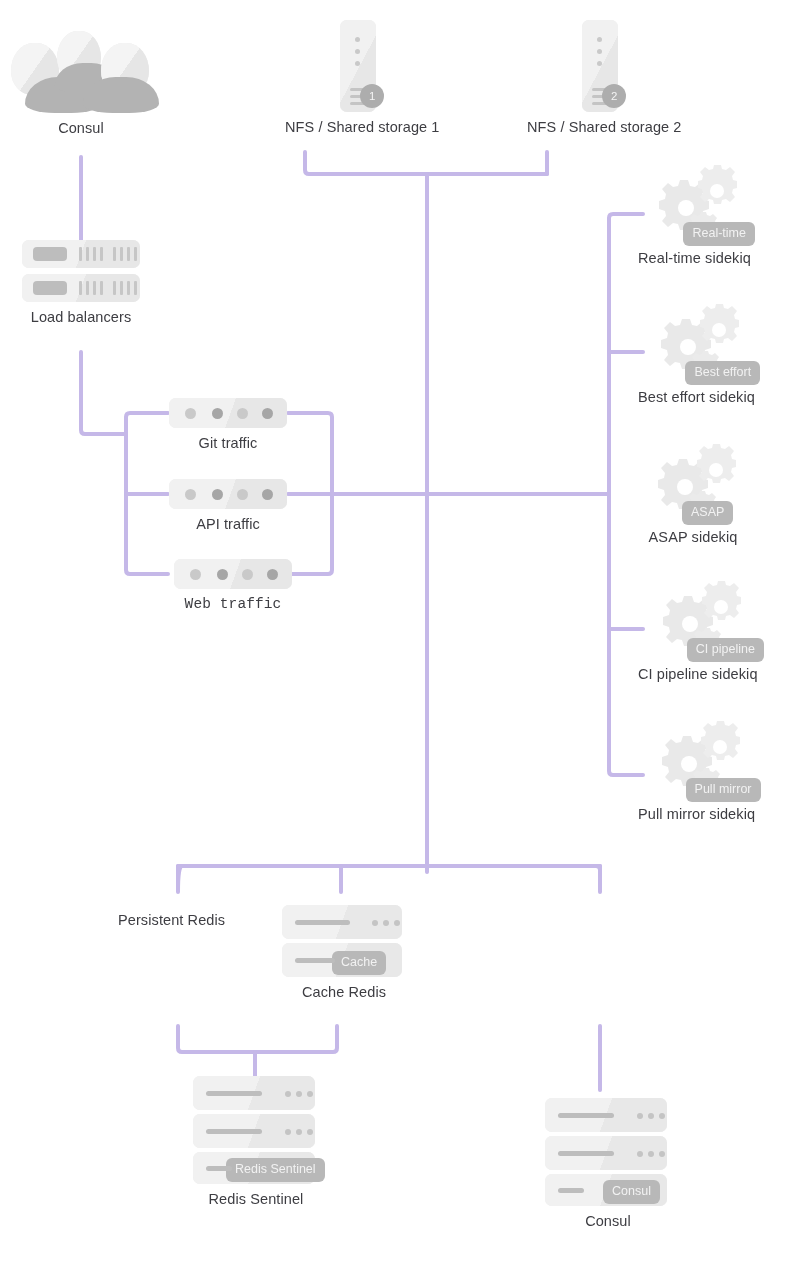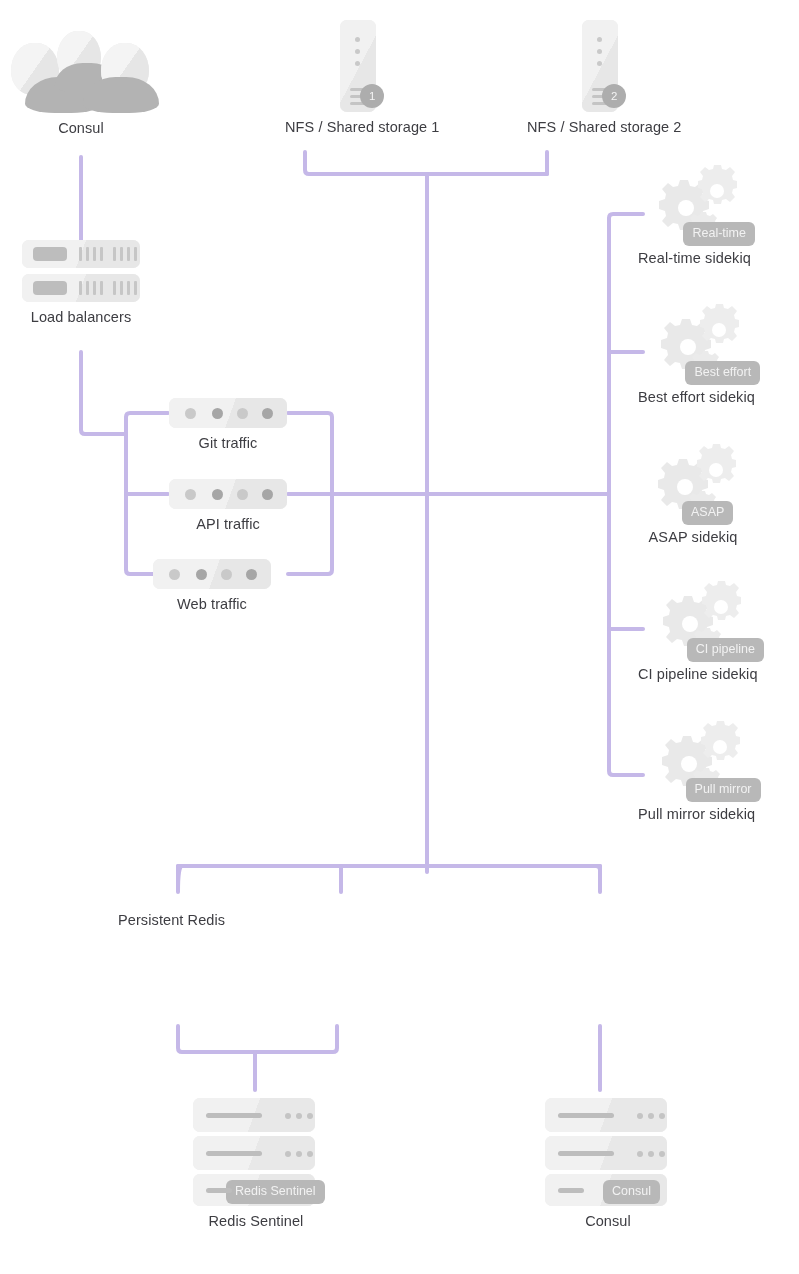--- a/index.html
+++ b/index.html
@@ -313,21 +313,21 @@
     <div class="node-art traffic">
       <div class="slab"></div>
       <div class="d" style="left:16px; background:#c9c9c9;"></div>
       <div class="d" style="left:43px; background:#a6a6a6;"></div>
       <div class="d" style="left:68px; background:#c9c9c9;"></div>
       <div class="d" style="left:93px; background:#a6a6a6;"></div>
     </div>
     <div class="node-label">API traffic</div>
   </div>
 
-  <div class="node" style="left:153px; top:559px;">
+  <div class="node" style="left:174px; top:559px;font-family:Liberation Mono, monospace;">
     <div class="node-art traffic">
       <div class="slab"></div>
       <div class="d" style="left:16px; background:#c9c9c9;"></div>
       <div class="d" style="left:43px; background:#a6a6a6;"></div>
       <div class="d" style="left:68px; background:#c9c9c9;"></div>
       <div class="d" style="left:93px; background:#a6a6a6;"></div>
     </div>
     <div class="node-label">Web traffic</div>
   </div>
 
@@ -433,23 +433,38 @@
       </svg>
       <div class="badge" style="left:44px; top:57px;">Pull mirror</div>
     </div>
     <div class="node-label">Pull mirror sidekiq</div>
   </div>
 
   <div class="node" style="left:118px; top:905px;">
     <div class="node-label">Persistent Redis</div>
   </div>
 
-
-
-  <div class="node" style="left:193px; top:1098px;">
+  <div class="node" style="left:282px; top:905px;">
+    <div class="node-art stack" style="width:124px; height:72px;">
+      <div class="row" style="top:0; width:120px; height:34px;"></div>
+      <div class="line" style="left:13px; top:15px; width:55px;"></div>
+      <div class="dots" style="left:90px; top:15px;">
+          <i></i>
+          <i></i>
+          <i></i>
+        </div>
+      <div class="row" style="top:38px; width:120px; height:34px;"></div>
+      <div class="line" style="left:13px; top:53px; width:40px;"></div>
+      <div class="badge" style="left:50px; top:46px;">Cache</div>
+    </div>
+    <div class="node-label">Cache Redis</div>
+  </div>
+
+
+  <div class="node" style="left:193px; top:1076px;">
     <div class="node-art stack" style="width:126px; height:108px;">
       <div class="row" style="top:0;  width:122px; height:34px;"></div>
       <div class="line" style="left:13px; top:15px; width:56px;"></div>
       <div class="dots" style="left:92px; top:15px;">
           <i></i>
           <i></i>
           <i></i>
         </div>
       <div class="row" style="top:38px; width:122px; height:34px;"></div>
       <div class="line" style="left:13px; top:53px; width:56px;"></div>

